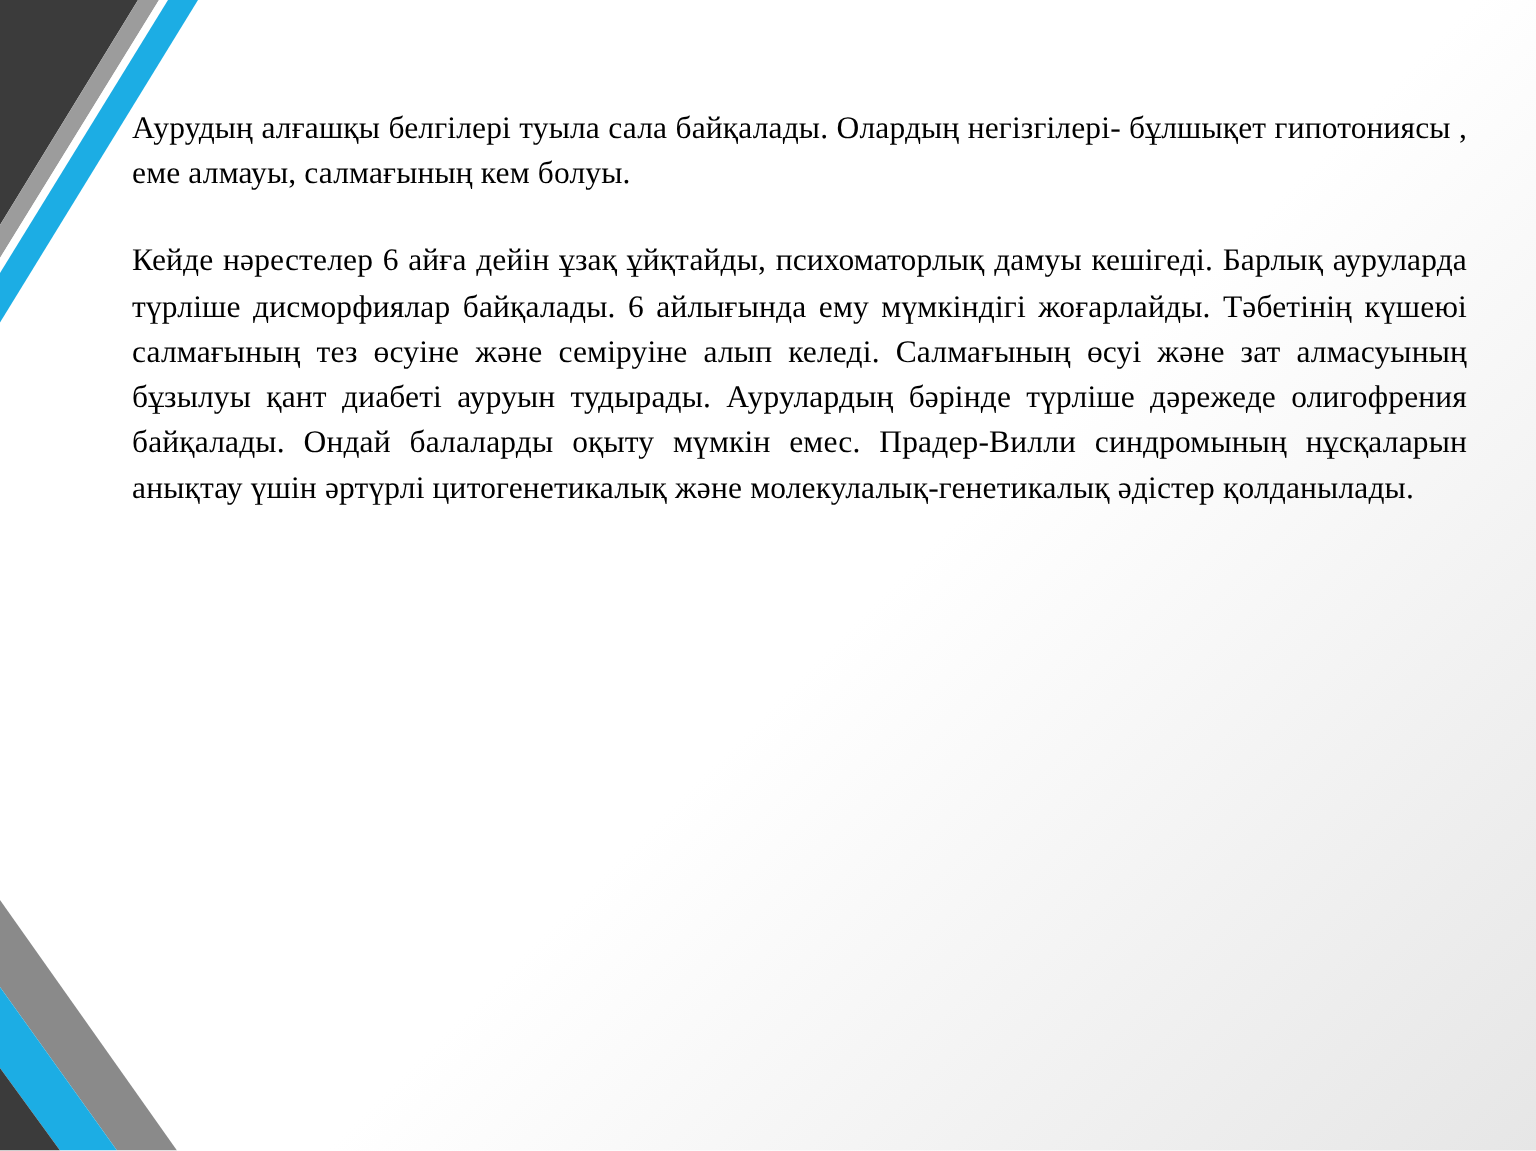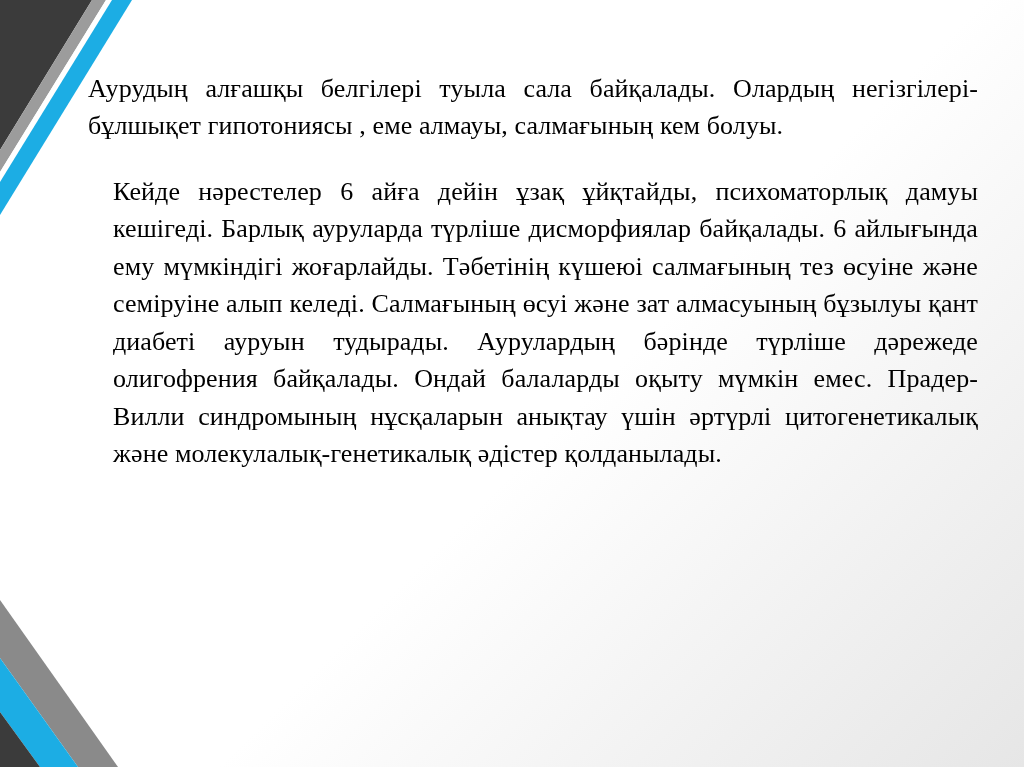--- a/index.html
+++ b/index.html
@@ -33,30 +33,29 @@
     display: block;
   }
   .content {
     position: absolute;
     left: 88px;
     top: 70px;
     width: 890px;
   }
   .para {
     margin: 0 0 28px 0;
-    font-size: 26px;
+    font-size: 21px;
     line-height: 1.44;
     color: #000000;
     text-align: justify;
     text-justify: inter-word;
     letter-spacing: 0.1px;
   }
   .para:last-child {
     margin-bottom: 0;
-    margin-left: 25px;
   }
 </style>
 </head>
 <body>
 
 <div class="slide">
 
   <div class="deco">
     <svg width="300" height="767" viewBox="0 0 300 767" xmlns="http://www.w3.org/2000/svg">
 

